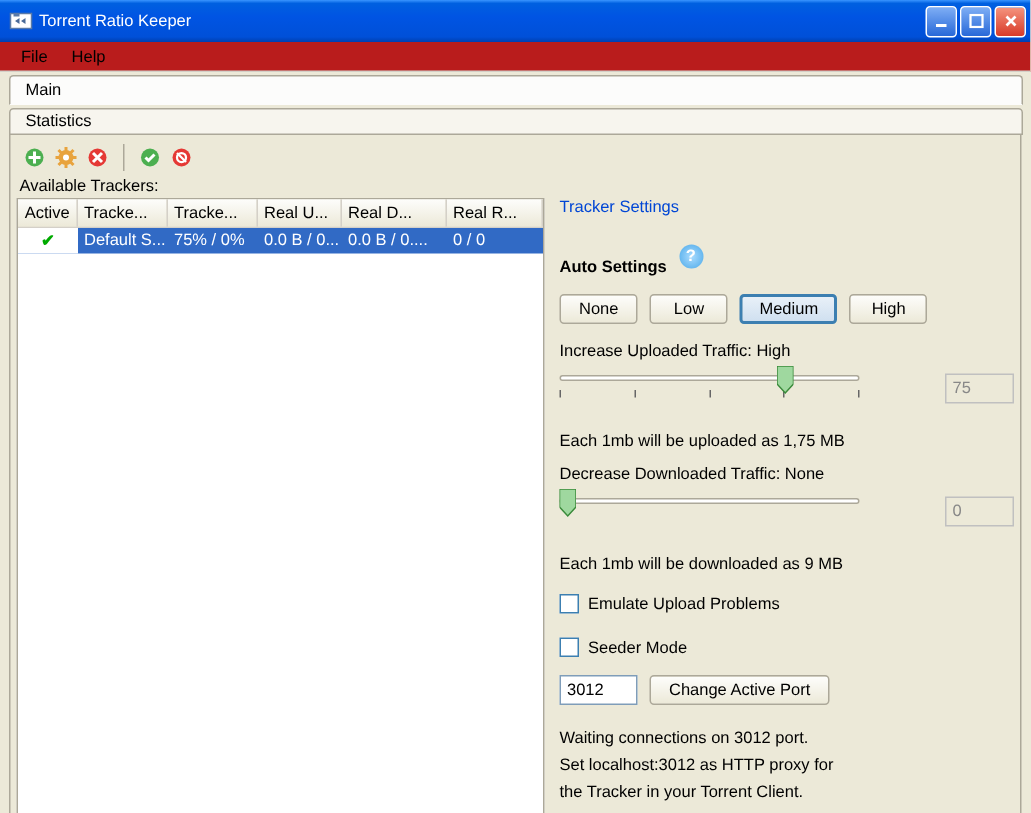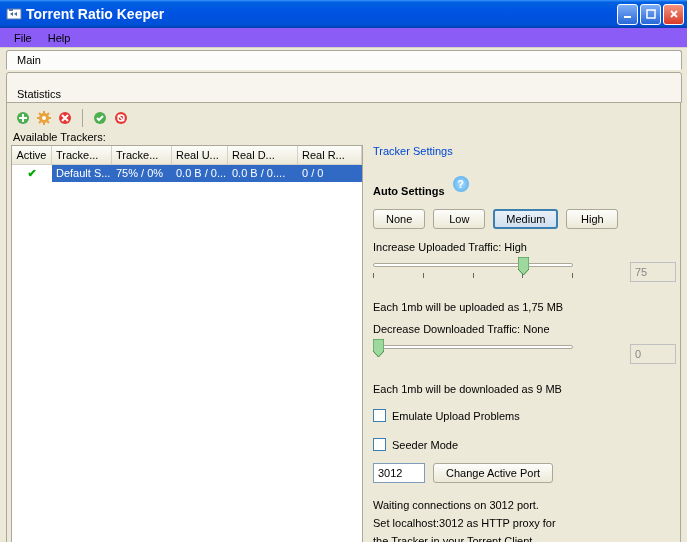--- a/index.html
+++ b/index.html
@@ -1,35 +1,35 @@
 <!DOCTYPE html>
 <html><head>
 <meta charset="utf-8">
 <style>
 * { box-sizing: border-box; margin: 0; padding: 0; font-family: Tahoma, sans-serif; font-size: 11px; }
 body { background: #ece9d8; width: 687px; height: 542px; overflow: hidden; }
 
 .titlebar { height: 28px; background: linear-gradient(to bottom, #3a95ff 0%, #0060e0 8%, #0054e3 40%, #0050d8 88%, #003fb0 100%); display: flex; align-items: center; padding: 0 3px 0 6px; }
 .titlebar-icon { width: 16px; height: 16px; margin-right: 4px; }
-.titlebar-title { color: #fff; font-weight: bold; font-size: 14px; flex: 1; }
+.titlebar-title { color: #fff; font-weight: normal; font-size: 11px; flex: 1; }
 .titlebar-buttons { display: flex; gap: 2px; }
 .tbtn { width: 21px; height: 21px; border: 1px solid #fff; border-radius: 3px; display: flex; align-items: center; justify-content: center; color: #fff; font-weight: bold; font-size: 11px; }
 .tbtn.min { background: linear-gradient(#7eaef5,#2868d8); }
 .tbtn.max { background: linear-gradient(#7eaef5,#2868d8); }
 .tbtn.close { background: linear-gradient(#f5947e,#d83a28); }
 
-.menubar { height: 20px; background: #8b5cf6; display: flex; align-items: center; padding: 0 6px; border-bottom: 1px solid #d4d0c8; }
+.menubar { height: 20px; background: #b91c1c; display: flex; align-items: center; padding: 0 6px; border-bottom: 1px solid #d4d0c8; }
 .menubar span { padding: 2px 8px; }
 
 .body-wrap { padding: 2px 6px 6px 6px; }
 
 .tabs { display: flex; margin-bottom: -1px; position: relative; z-index: 2; flex-direction: column; }
 .tab { padding: 3px 10px; border: 1px solid #aca899; background: #f7f5ee; border-top-left-radius: 3px; border-top-right-radius: 3px; margin-right: -1px; }
 .tab.active { background: #fcfcfb; border-bottom-color: #fcfcfb; }
-.tab.inactive { margin-top: 2px; padding-top: 15px; padding-bottom: 2px; }
+.tab.inactive { margin-top: 2px; padding-top: 2px; padding-bottom: 2px; }
 
 .panel { border: 1px solid #aca899; background: #ece9d8; padding: 4px; height: 476px; position: relative; }
 
 .toolbar { display: flex; align-items: center; gap: 5px; padding: 2px 4px; }
 .toolbar .sep { width: 1px; height: 18px; background: #aca899; margin: 0 4px; }
 .ticon { width: 16px; height: 16px; }
 
 .avail-label { padding: 2px 2px 2px 2px; }
 
 .content-row { display: flex; gap: 6px; height: 425px; }

